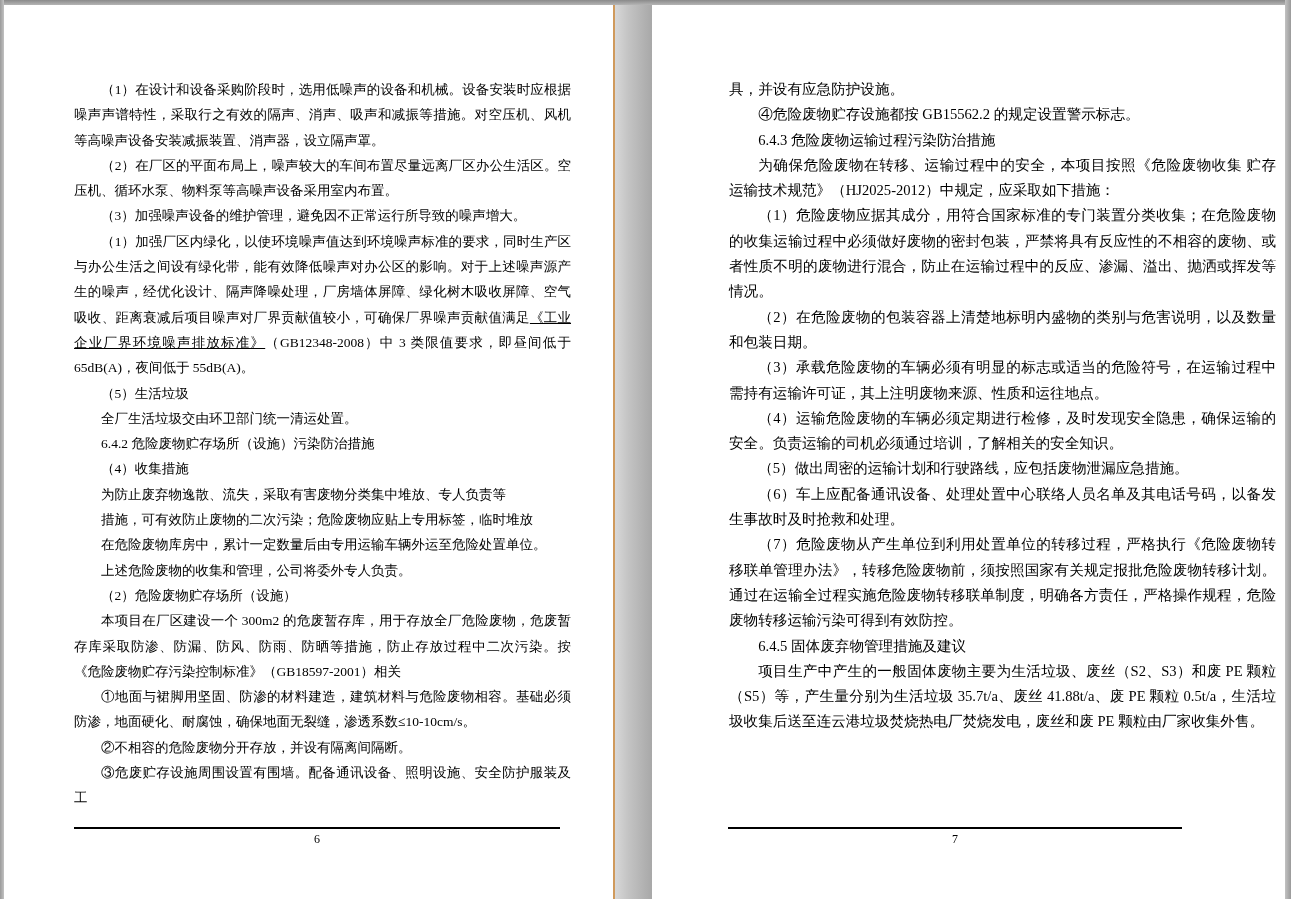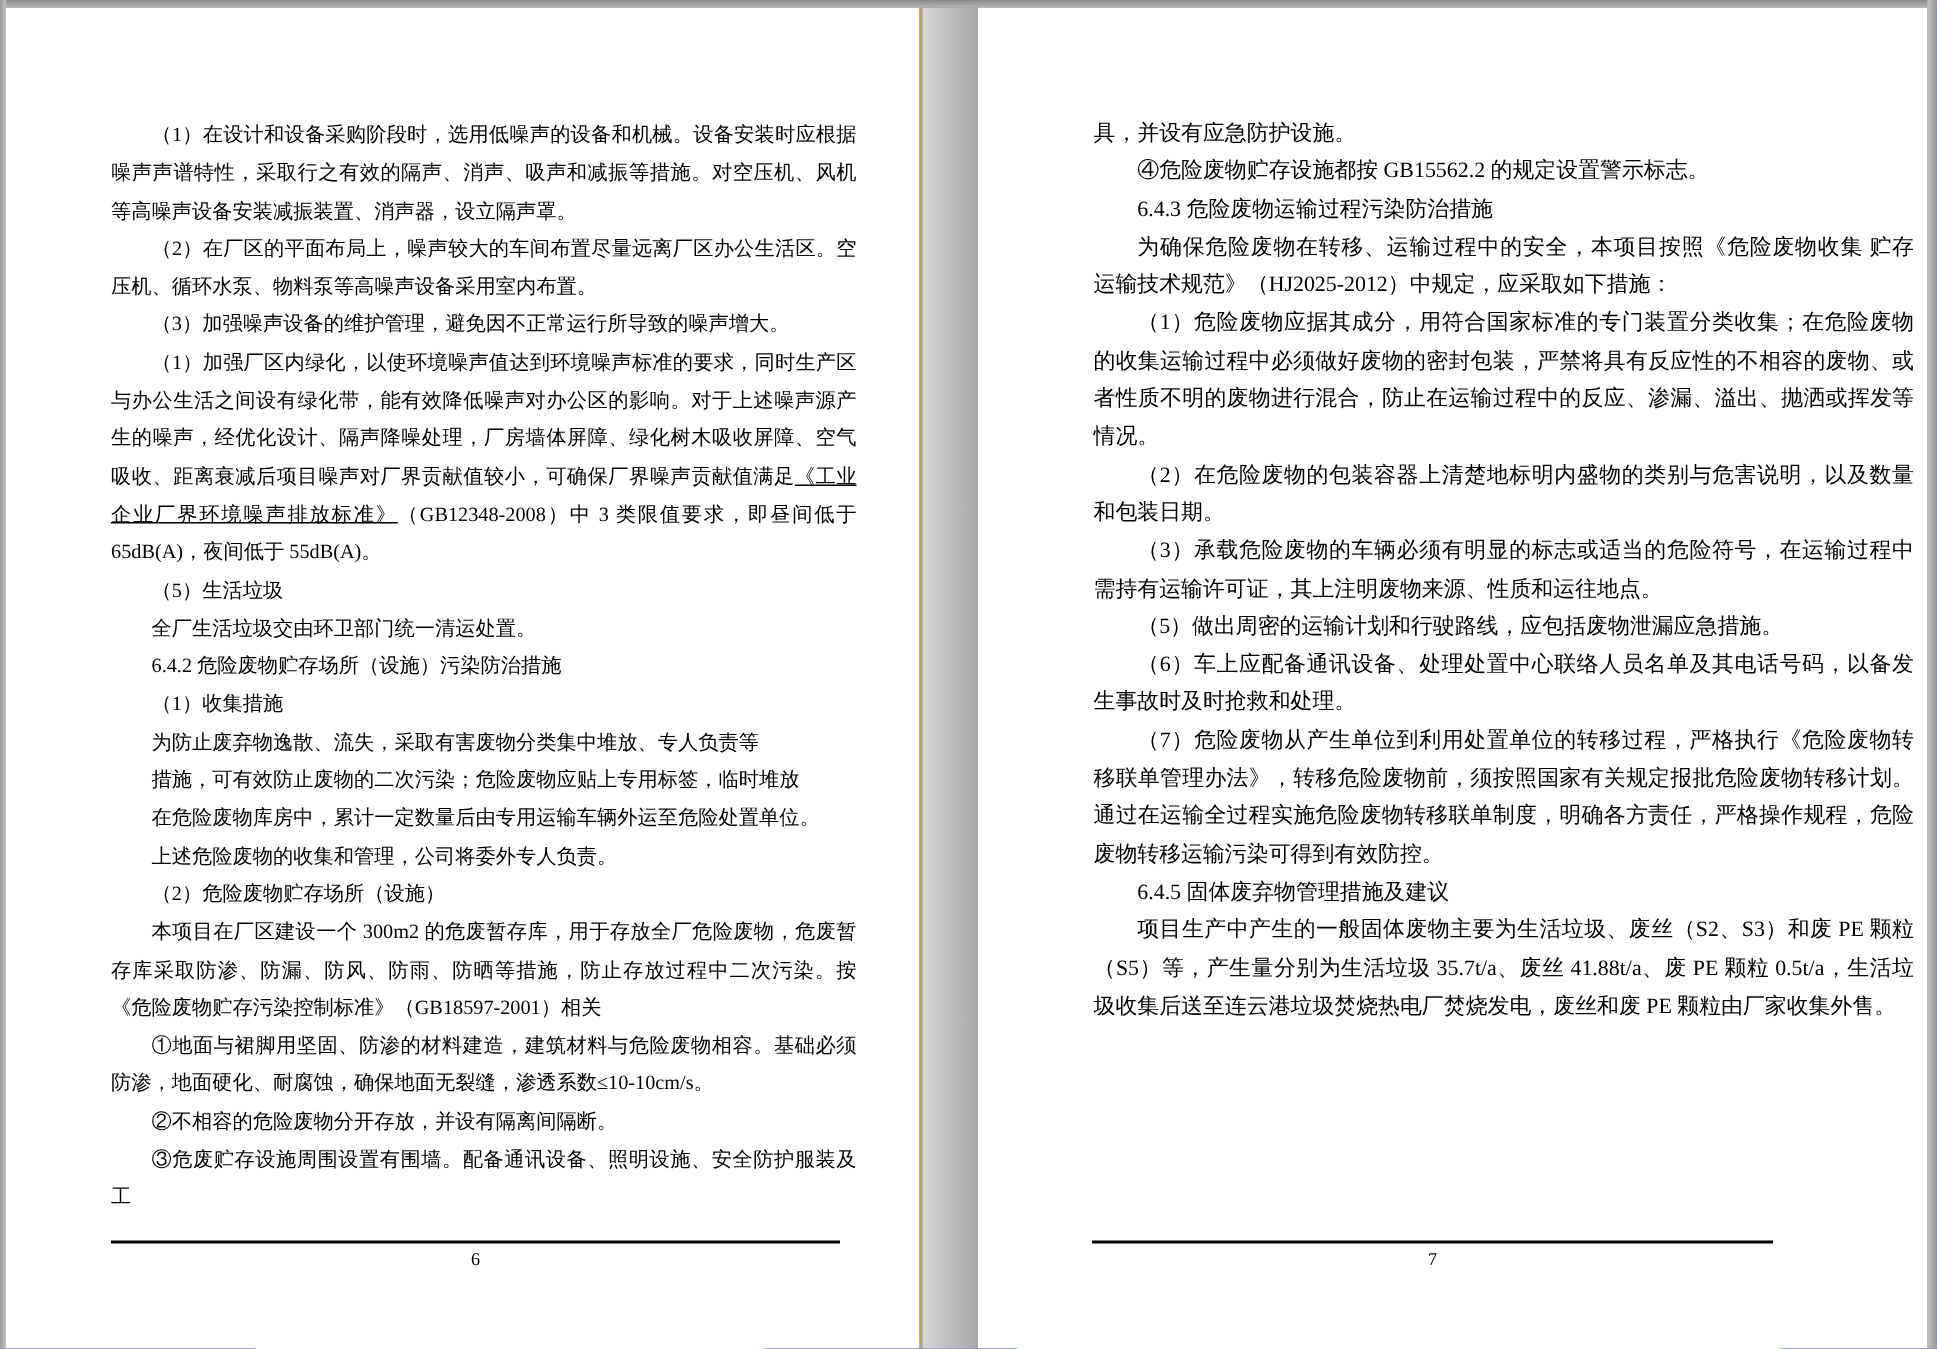--- a/index.html
+++ b/index.html
@@ -8,21 +8,21 @@
     width: 1291px;
     height: 899px;
     overflow: hidden;
     background: #ababab;
     font-family: "Liberation Serif", "DejaVu Serif", serif;
   }
   .spread {
     position: relative;
     width: 1291px;
     height: 899px;
-    background: #3b82f6;
+    background: #d946ef;
   }
   .page {
     position: absolute;
     top: 5px;
     bottom: 0;
     background: #ffffff;
   }
   .page-left  { left: 4px;   width: 609px; }
   .page-right { left: 652px; width: 633px; text-decoration: underline; }
   .top-strip {
@@ -86,21 +86,21 @@
 
   <div class="page page-left">
     <div class="content">
         <p class="para indent"><span>（1）在设计和设备采购阶段时，选用低噪声的设备和机械。设备安装时应根据噪声声谱特性，采取行之有效的隔声、消声、吸声和减振等措施。对空压机、风机等高噪声设备安装减振装置、消声器，设立隔声罩。</span></p>
         <p class="para indent"><span>（2）在厂区的平面布局上，噪声较大的车间布置尽量远离厂区办公生活区。空压机、循环水泵、物料泵等高噪声设备采用室内布置。</span></p>
         <p class="para indent"><span>（3）加强噪声设备的维护管理，避免因不正常运行所导致的噪声增大。</span></p>
         <p class="para indent"><span>（1）加强厂区内绿化，以使环境噪声值达到环境噪声标准的要求，同时生产区与办公生活之间设有绿化带，能有效降低噪声对办公区的影响。对于上述噪声源产生的噪声，经优化设计、隔声降噪处理，厂房墙体屏障、绿化树木吸收屏障、空气吸收、距离衰减后项目噪声对厂界贡献值较小，可确保厂界噪声贡献值满足</span><span class="uline">《工业企业厂界环境噪声排放标准》</span><span>（GB12348-2008）中 3 类限值要求，即昼间低于 65dB(A)，夜间低于 55dB(A)。</span></p>
         <p class="para indent"><span>（5）生活垃圾</span></p>
         <p class="para indent"><span>全厂生活垃圾交由环卫部门统一清运处置。</span></p>
         <p class="para indent"><span>6.4.2 危险废物贮存场所（设施）污染防治措施</span></p>
-        <p class="para indent"><span>（1）收集措施</span></p>
+        <p class="para indent"><span>（4）收集措施</span></p>
         <p class="para indent"><span>为防止废弃物逸散、流失，采取有害废物分类集中堆放、专人负责等</span></p>
         <p class="para indent"><span>措施，可有效防止废物的二次污染；危险废物应贴上专用标签，临时堆放</span></p>
         <p class="para indent"><span>在危险废物库房中，累计一定数量后由专用运输车辆外运至危险处置单位。</span></p>
         <p class="para indent"><span>上述危险废物的收集和管理，公司将委外专人负责。</span></p>
         <p class="para indent"><span>（2）危险废物贮存场所（设施）</span></p>
         <p class="para indent"><span>本项目在厂区建设一个 300m2 的危废暂存库，用于存放全厂危险废物，危废暂存库采取防渗、防漏、防风、防雨、防晒等措施，防止存放过程中二次污染。按《危险废物贮存污染控制标准》（GB18597-2001）相关</span></p>
         <p class="para indent"><span>①地面与裙脚用坚固、防渗的材料建造，建筑材料与危险废物相容。基础必须防渗，地面硬化、耐腐蚀，确保地面无裂缝，渗透系数≤10-10cm/s。</span></p>
         <p class="para indent"><span>②不相容的危险废物分开存放，并设有隔离间隔断。</span></p>
         <p class="para indent"><span>③危废贮存设施周围设置有围墙。配备通讯设备、照明设施、安全防护服装及工</span></p>
       </div>
@@ -110,20 +110,21 @@
 
   <div class="page page-right">
     <div class="content">
         <p class="para"><span>具，并设有应急防护设施。</span></p>
         <p class="para indent"><span>④危险废物贮存设施都按 GB15562.2 的规定设置警示标志。</span></p>
         <p class="para indent"><span>6.4.3 危险废物运输过程污染防治措施</span></p>
         <p class="para indent"><span>为确保危险废物在转移、运输过程中的安全，本项目按照《危险废物收集 贮存 运输技术规范》（HJ2025-2012）中规定，应采取如下措施：</span></p>
         <p class="para indent"><span>（1）危险废物应据其成分，用符合国家标准的专门装置分类收集；在危险废物的收集运输过程中必须做好废物的密封包装，严禁将具有反应性的不相容的废物、或者性质不明的废物进行混合，防止在运输过程中的反应、渗漏、溢出、抛洒或挥发等情况。</span></p>
         <p class="para indent"><span>（2）在危险废物的包装容器上清楚地标明内盛物的类别与危害说明，以及数量和包装日期。</span></p>
         <p class="para indent"><span>（3）承载危险废物的车辆必须有明显的标志或适当的危险符号，在运输过程中需持有运输许可证，其上注明废物来源、性质和运往地点。</span></p>
+        <p class="para indent"><span>（4）运输危险废物的车辆必须定期进行检修，及时发现安全隐患，确保运输的安全。负责运输的司机必须通过培训，了解相关的安全知识。</span></p>
         <p class="para indent"><span>（5）做出周密的运输计划和行驶路线，应包括废物泄漏应急措施。</span></p>
         <p class="para indent"><span>（6）车上应配备通讯设备、处理处置中心联络人员名单及其电话号码，以备发生事故时及时抢救和处理。</span></p>
         <p class="para indent"><span>（7）危险废物从产生单位到利用处置单位的转移过程，严格执行《危险废物转移联单管理办法》，转移危险废物前，须按照国家有关规定报批危险废物转移计划。通过在运输全过程实施危险废物转移联单制度，明确各方责任，严格操作规程，危险废物转移运输污染可得到有效防控。</span></p>
         <p class="para indent"><span>6.4.5 固体废弃物管理措施及建议</span></p>
         <p class="para indent"><span>项目生产中产生的一般固体废物主要为生活垃圾、废丝（S2、S3）和废 PE 颗粒（S5）等，产生量分别为生活垃圾 35.7t/a、废丝 41.88t/a、废 PE 颗粒 0.5t/a，生活垃圾收集后送至连云港垃圾焚烧热电厂焚烧发电，废丝和废 PE 颗粒由厂家收集外售。</span></p>
       </div>
     <div class="footer-rule"></div>
     <div class="page-number">7</div>
   </div>
 

